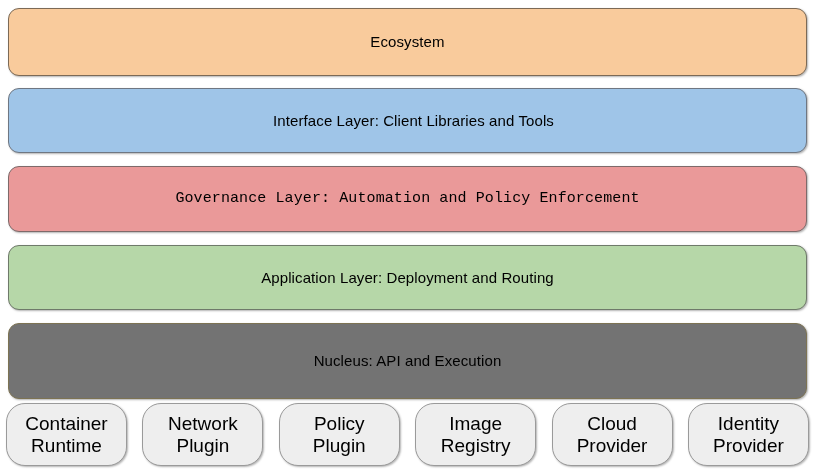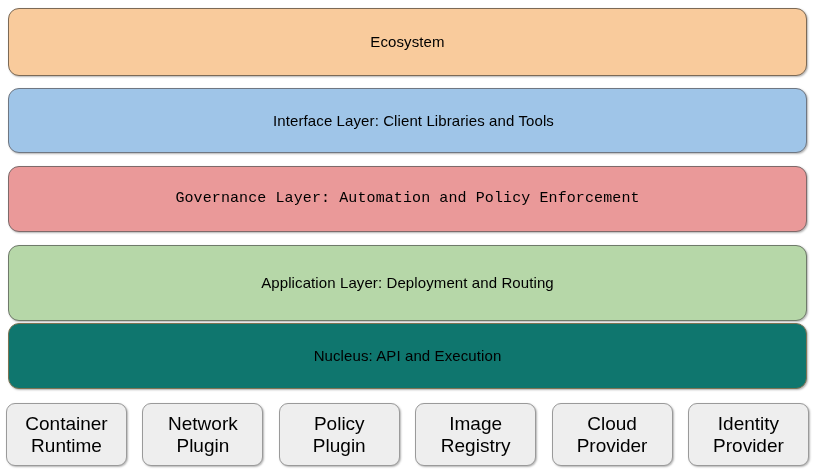--- a/index.html
+++ b/index.html
@@ -38,40 +38,40 @@
     line-height: 1.05;
     color: #000000;
     text-align: center;
     letter-spacing: 0.1px;
     white-space: nowrap;
   }
 
   .layer-ecosystem  { top: 8px;   height: 68px;  background: #f9cb9c; border-color: #7c6a56; }
   .layer-interface  { top: 88px;  height: 65px;  background: #9fc5e8; border-color: #6f7782; padding-left: 12px; }
   .layer-governance { top: 166px; height: 66px;  background: #ea9999; border-color: #7e6a6a; font-family: Liberation Mono, monospace; }
-  .layer-application{ top: 245px; height: 76px;  background: #b6d7a8; border-color: #6f7a6a; }
-  .layer-nucleus    { top: 323px; height: 66px;  background: #0f766e; border-color: #7d7353; }
+  .layer-application{ top: 245px; height: 65px;  background: #b6d7a8; border-color: #6f7a6a; }
+  .layer-nucleus    { top: 323px; height: 76px;  background: #737373; border-color: #7d7353; }
 
   
   #bottom-row {
     position: absolute;
     left: 6px;
     top: 403px;
     width: 803px;
     height: 63px;
     display: flex;
     justify-content: space-between;
     align-items: stretch;
   }
   .component-box {
     width: 121px;
     box-sizing: border-box;
     background: #eeeeee;
     border: 1px solid #9a9a9a;
-    border-radius: 9px;
+    border-radius: 19px;
     display: flex;
     align-items: center;
     justify-content: center;
     box-shadow: 1px 1px 2px rgba(0,0,0,0.30);
   }
   .component-label {
     font-size: 19px;
     line-height: 1.12;
     color: #000000;
     text-align: center;

